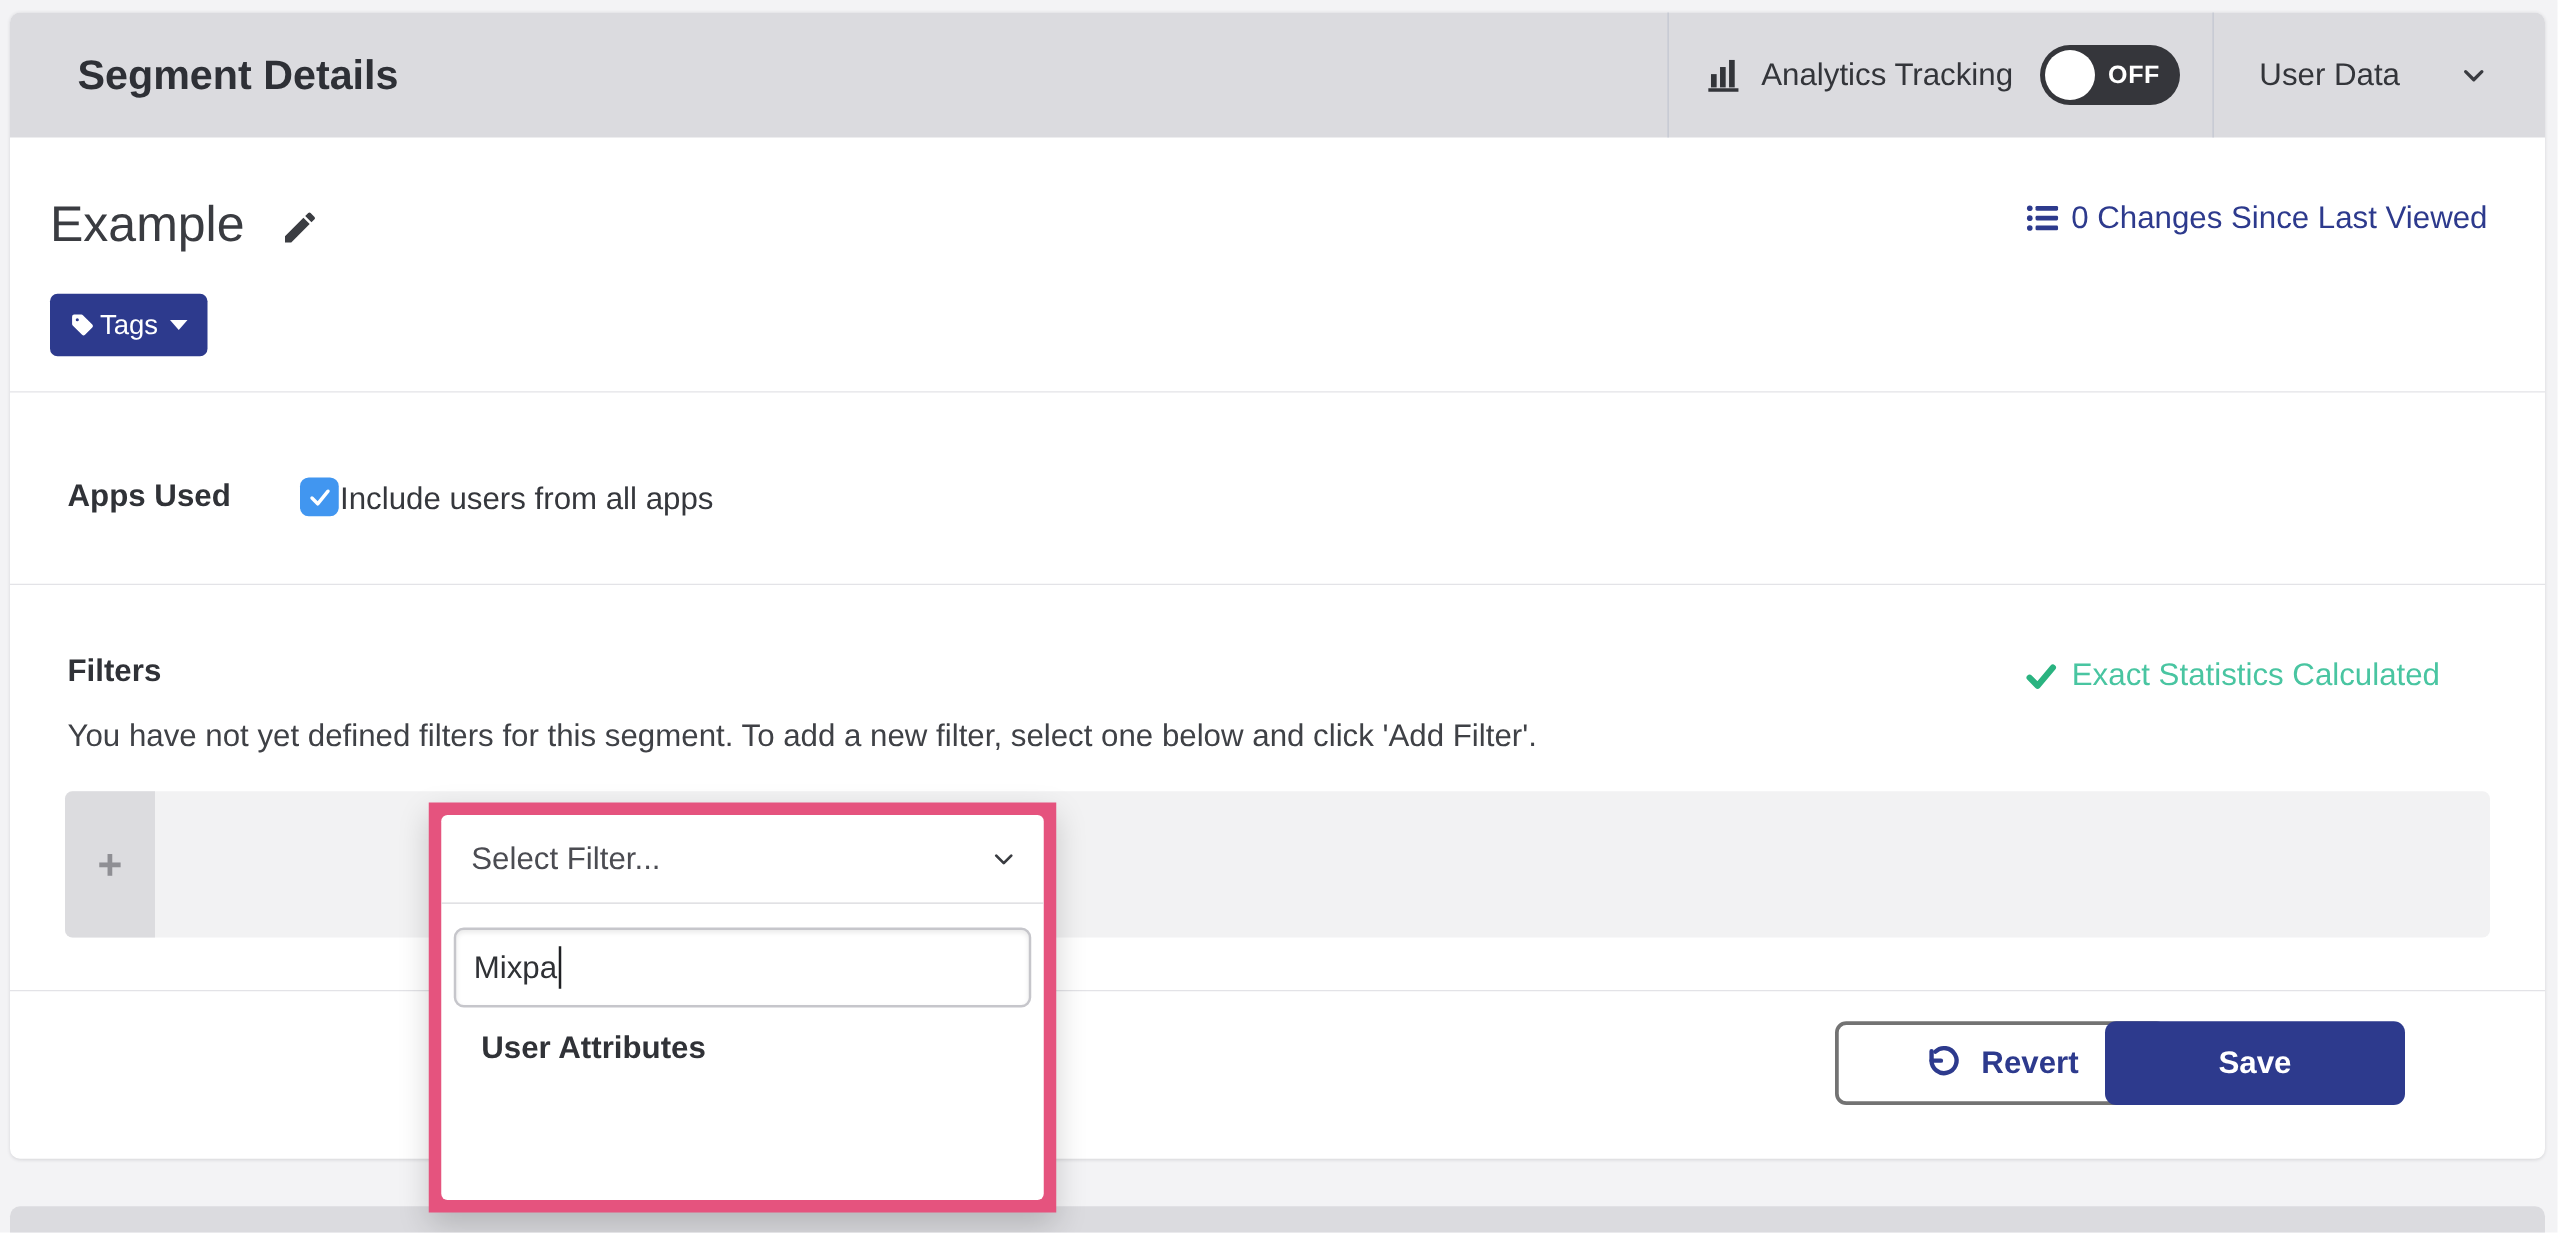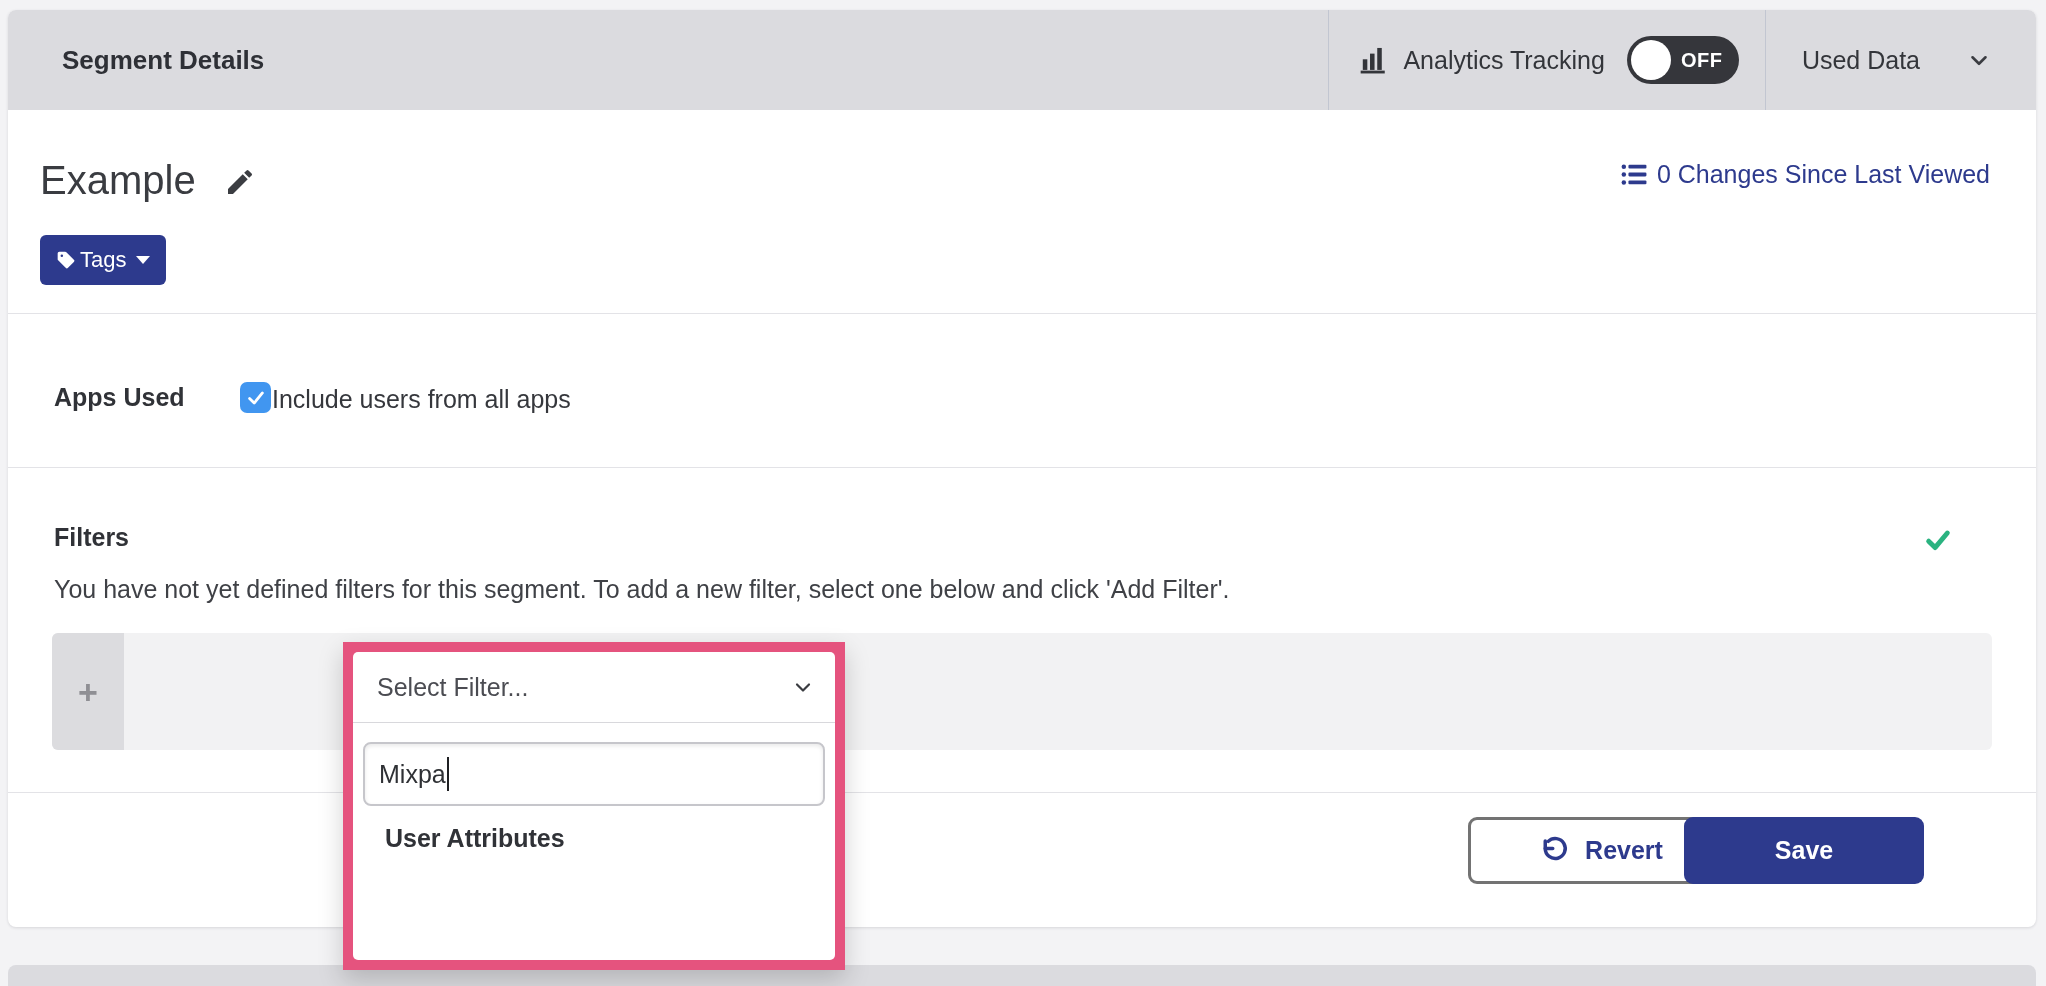--- a/index.html
+++ b/index.html
@@ -14,21 +14,21 @@
     position:absolute;left:8px;top:10px;width:2028px;height:917px;
     background:#ffffff;border-radius:8px;
     box-shadow:0 1px 3px rgba(40,40,60,.14);
   }
   
   .card-header{
     position:absolute;left:0;top:0;right:0;height:100px;
     background:#dbdbdf;border-radius:8px 8px 0 0;
     display:flex;align-items:center;
   }
-  .card-title{font-size:26px;font-weight:700;color:#2e3036;margin-left:54px;}
+  .card-title{font-size:33px;font-weight:700;color:#2e3036;margin-left:54px;}
   .header-right{margin-left:auto;height:100%;display:flex;align-items:center;}
   .vdivider{width:1px;height:100%;background:#c2c6d1;}
   .analytics-block{display:flex;align-items:center;height:100%;padding:0 26px;}
   .analytics-label{font-size:25px;color:#33353a;margin-left:14px;white-space:nowrap;}
   .toggle{
     width:112px;height:48px;border-radius:24px;background:#35363b;
     display:flex;align-items:center;margin-left:22px;cursor:pointer;
   }
   .toggle-knob{width:40px;height:40px;border-radius:50%;background:#fff;margin-left:4px;flex:0 0 auto;}
   .toggle-text{color:#fff;font-size:20px;font-weight:700;letter-spacing:.5px;margin-left:10px;}
@@ -142,21 +142,21 @@
           </svg>
         </span>
         <span class="analytics-label">Analytics Tracking</span>
         <div class="toggle">
           <div class="toggle-knob"></div>
           <div class="toggle-text">OFF</div>
         </div>
       </div>
       <div class="vdivider"></div>
       <div class="user-block">
-        <span class="user-label">Used Data</span>
+        <span class="user-label">User Data</span>
         <span>
           <svg width="26" height="26" viewBox="0 0 24 24" fill="none">
             <polyline points="6,9.5 12,15.5 18,9.5" stroke="#3a3c41" stroke-width="2.4" stroke-linecap="round" stroke-linejoin="round"></polyline>
           </svg>
         </span>
       </div>
     </div>
   </div>
 
   <div class="title-row">
@@ -204,20 +204,21 @@
 
   <div class="hr" style="top:457px"></div>
 
   <div class="filters-heading">Filters</div>
   <div class="filters-status">
     <span>
       <svg width="28" height="28" viewBox="0 0 24 24" fill="none">
         <polyline points="4,13 9.5,18.5 20,6" stroke="#2ab380" stroke-width="4.2" stroke-linecap="round" stroke-linejoin="round"></polyline>
       </svg>
     </span>
+    <span>Exact Statistics Calculated</span>
   </div>
   <div class="filters-desc">You have not yet defined filters for this segment. To add a new filter, select one below and click 'Add Filter'.</div>
 
   <div class="add-filter-row">
     <div class="plus-cell">
       <span>+</span>
     </div>
   </div>
 
   <div class="hr" style="top:782px"></div>

